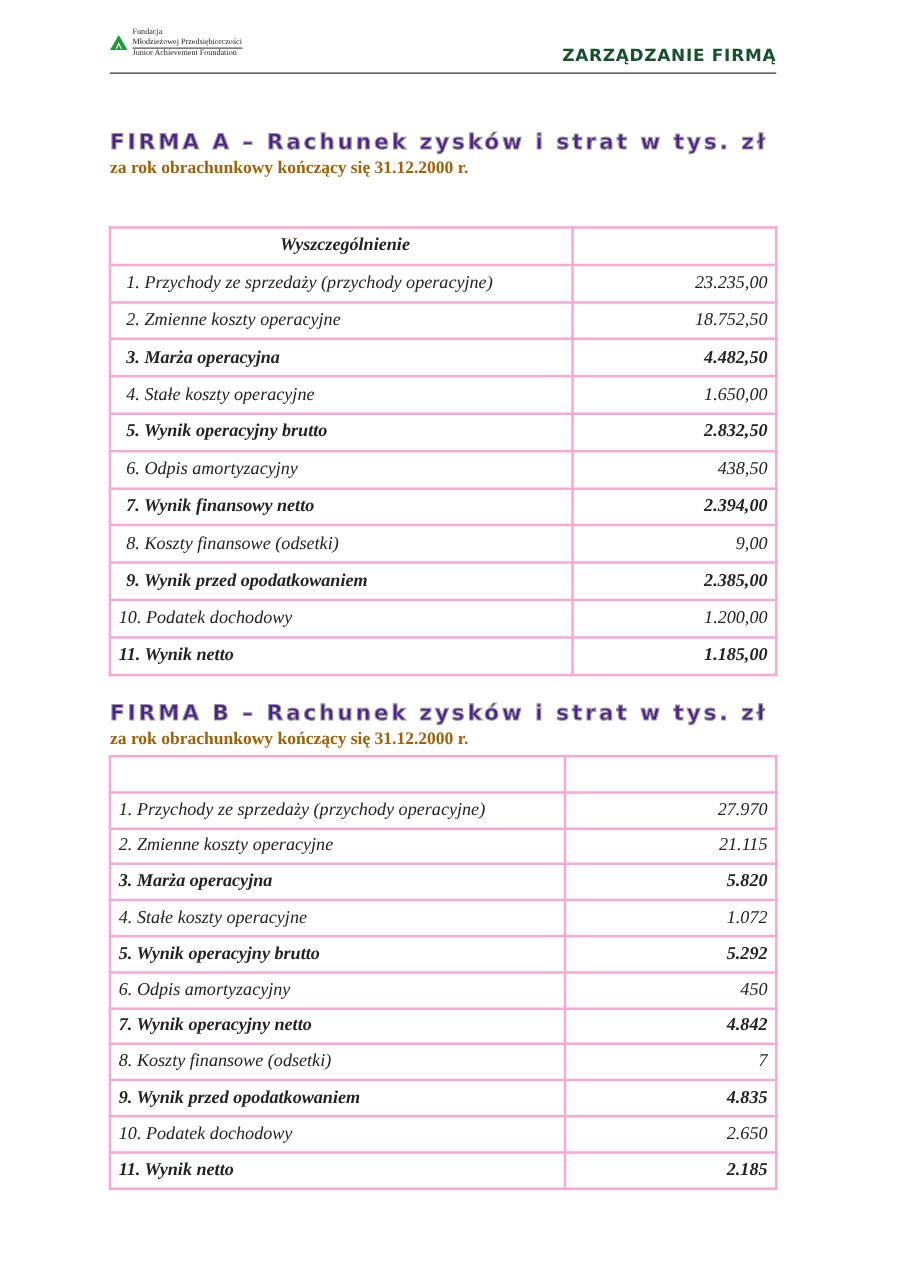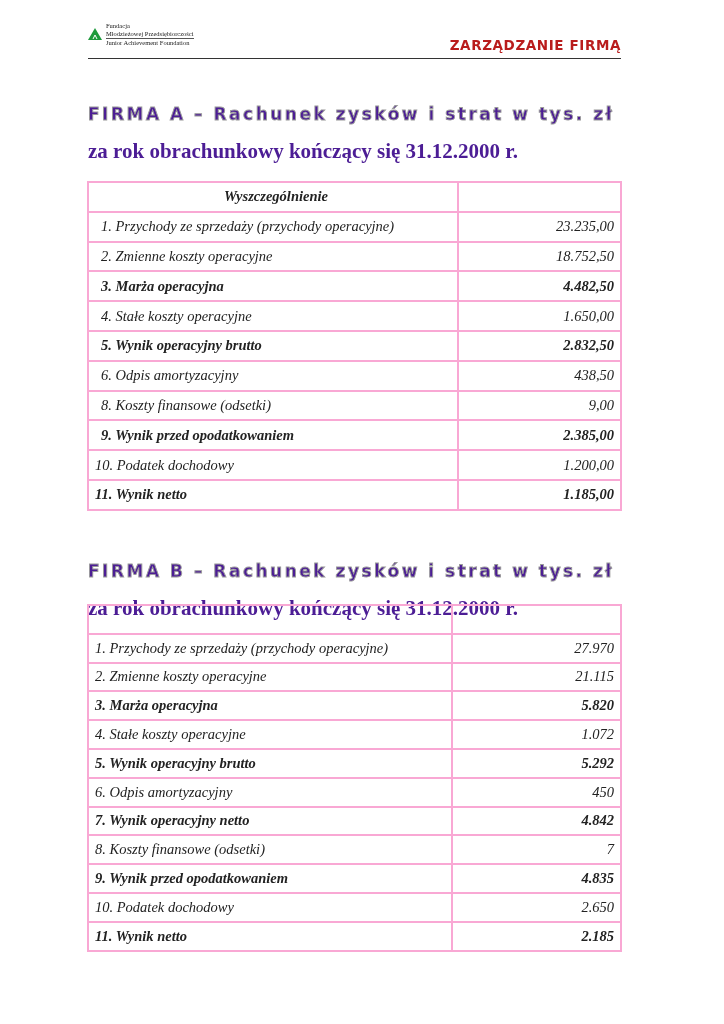--- a/index.html
+++ b/index.html
@@ -4,24 +4,24 @@
   <style>
     html, body { margin: 0; padding: 0; background: #ffffff; }
     body { width: 724px; height: 1024px; position: relative; overflow: hidden;
            font-family: "DejaVu Serif", "Liberation Serif", serif; color: #222; }
     .header { position: absolute; left: 88px; top: 20px; width: 533px; height: 38px; border-bottom: 1.5px solid #333; }
     .logo { position: absolute; left: 0; top: 2px; display: flex; align-items: flex-start; }
     .logo-icon { width: 14px; height: 12px; margin-top: 6px; margin-right: 4px; }
     .logo-text { font-family: "Liberation Serif", serif; font-size: 6.5px; line-height: 8px; color: #222; }
     .logo-text .l2 { border-bottom: 0.6px solid #555; display: inline-block; }
     .section-label { position: absolute; right: 0; top: 17px; font-family: "DejaVu Sans", sans-serif; font-weight: bold;
-                     font-size: 13.5px; color: #b91c1c; letter-spacing: 0.6px; }
+                     font-size: 13.5px; color: #14532d; letter-spacing: 0.6px; }
     .title-outline { font-family: "DejaVu Sans", sans-serif; font-weight: bold; font-size: 17px; color: #4c1d95;
                      -webkit-text-stroke: 0.9px #9a9a9a; letter-spacing: 2.5px; white-space: nowrap; }
-    .subtitle { font-family: "Liberation Serif", serif; font-weight: bold; font-size: 21px; color: #4c1d95; line-height: 22px; margin-top: 16px; }
+    .subtitle { font-family: "Liberation Serif", serif; font-weight: bold; font-size: 14px; color: #a16207; line-height: 22px; }
     .block-a { position: absolute; left: 88px; top: 104px; width: 540px; }
     .block-b { position: absolute; left: 88px; top: 561px; width: 540px; }
     table.fin { position: absolute; left: 87px; width: 535px; border-collapse: collapse;
                 font-family: "Liberation Serif", serif; font-size: 14.5px; color: #222; }
     table.fin td { border: 2px solid #f9a8d4; height: 27.8px; padding: 0 6px; font-style: italic; }
     table.fin { border: 1.5px solid #333; }
     table.fin td.desc { width: 350px; }
     table.fin td.val { text-align: right; }
     table.fin tr.bold td { font-weight: bold; }
     table.fin td.head { text-align: center; font-weight: bold; }
@@ -78,20 +78,24 @@
         <td class="desc">4. Stałe koszty operacyjne</td>
         <td class="val">1.650,00</td>
       </tr>
       <tr class="r5 bold">
         <td class="desc">5. Wynik operacyjny brutto</td>
         <td class="val">2.832,50</td>
       </tr>
       <tr class="r6">
         <td class="desc">6. Odpis amortyzacyjny</td>
         <td class="val">438,50</td>
+      </tr>
+      <tr class="r7 bold">
+        <td class="desc">7. Wynik finansowy netto</td>
+        <td class="val">2.394,00</td>
       </tr>
       <tr class="r8">
         <td class="desc">8. Koszty finansowe (odsetki)</td>
         <td class="val">9,00</td>
       </tr>
       <tr class="r9 bold">
         <td class="desc">9. Wynik przed opodatkowaniem</td>
         <td class="val">2.385,00</td>
       </tr>
       <tr class="r10">

